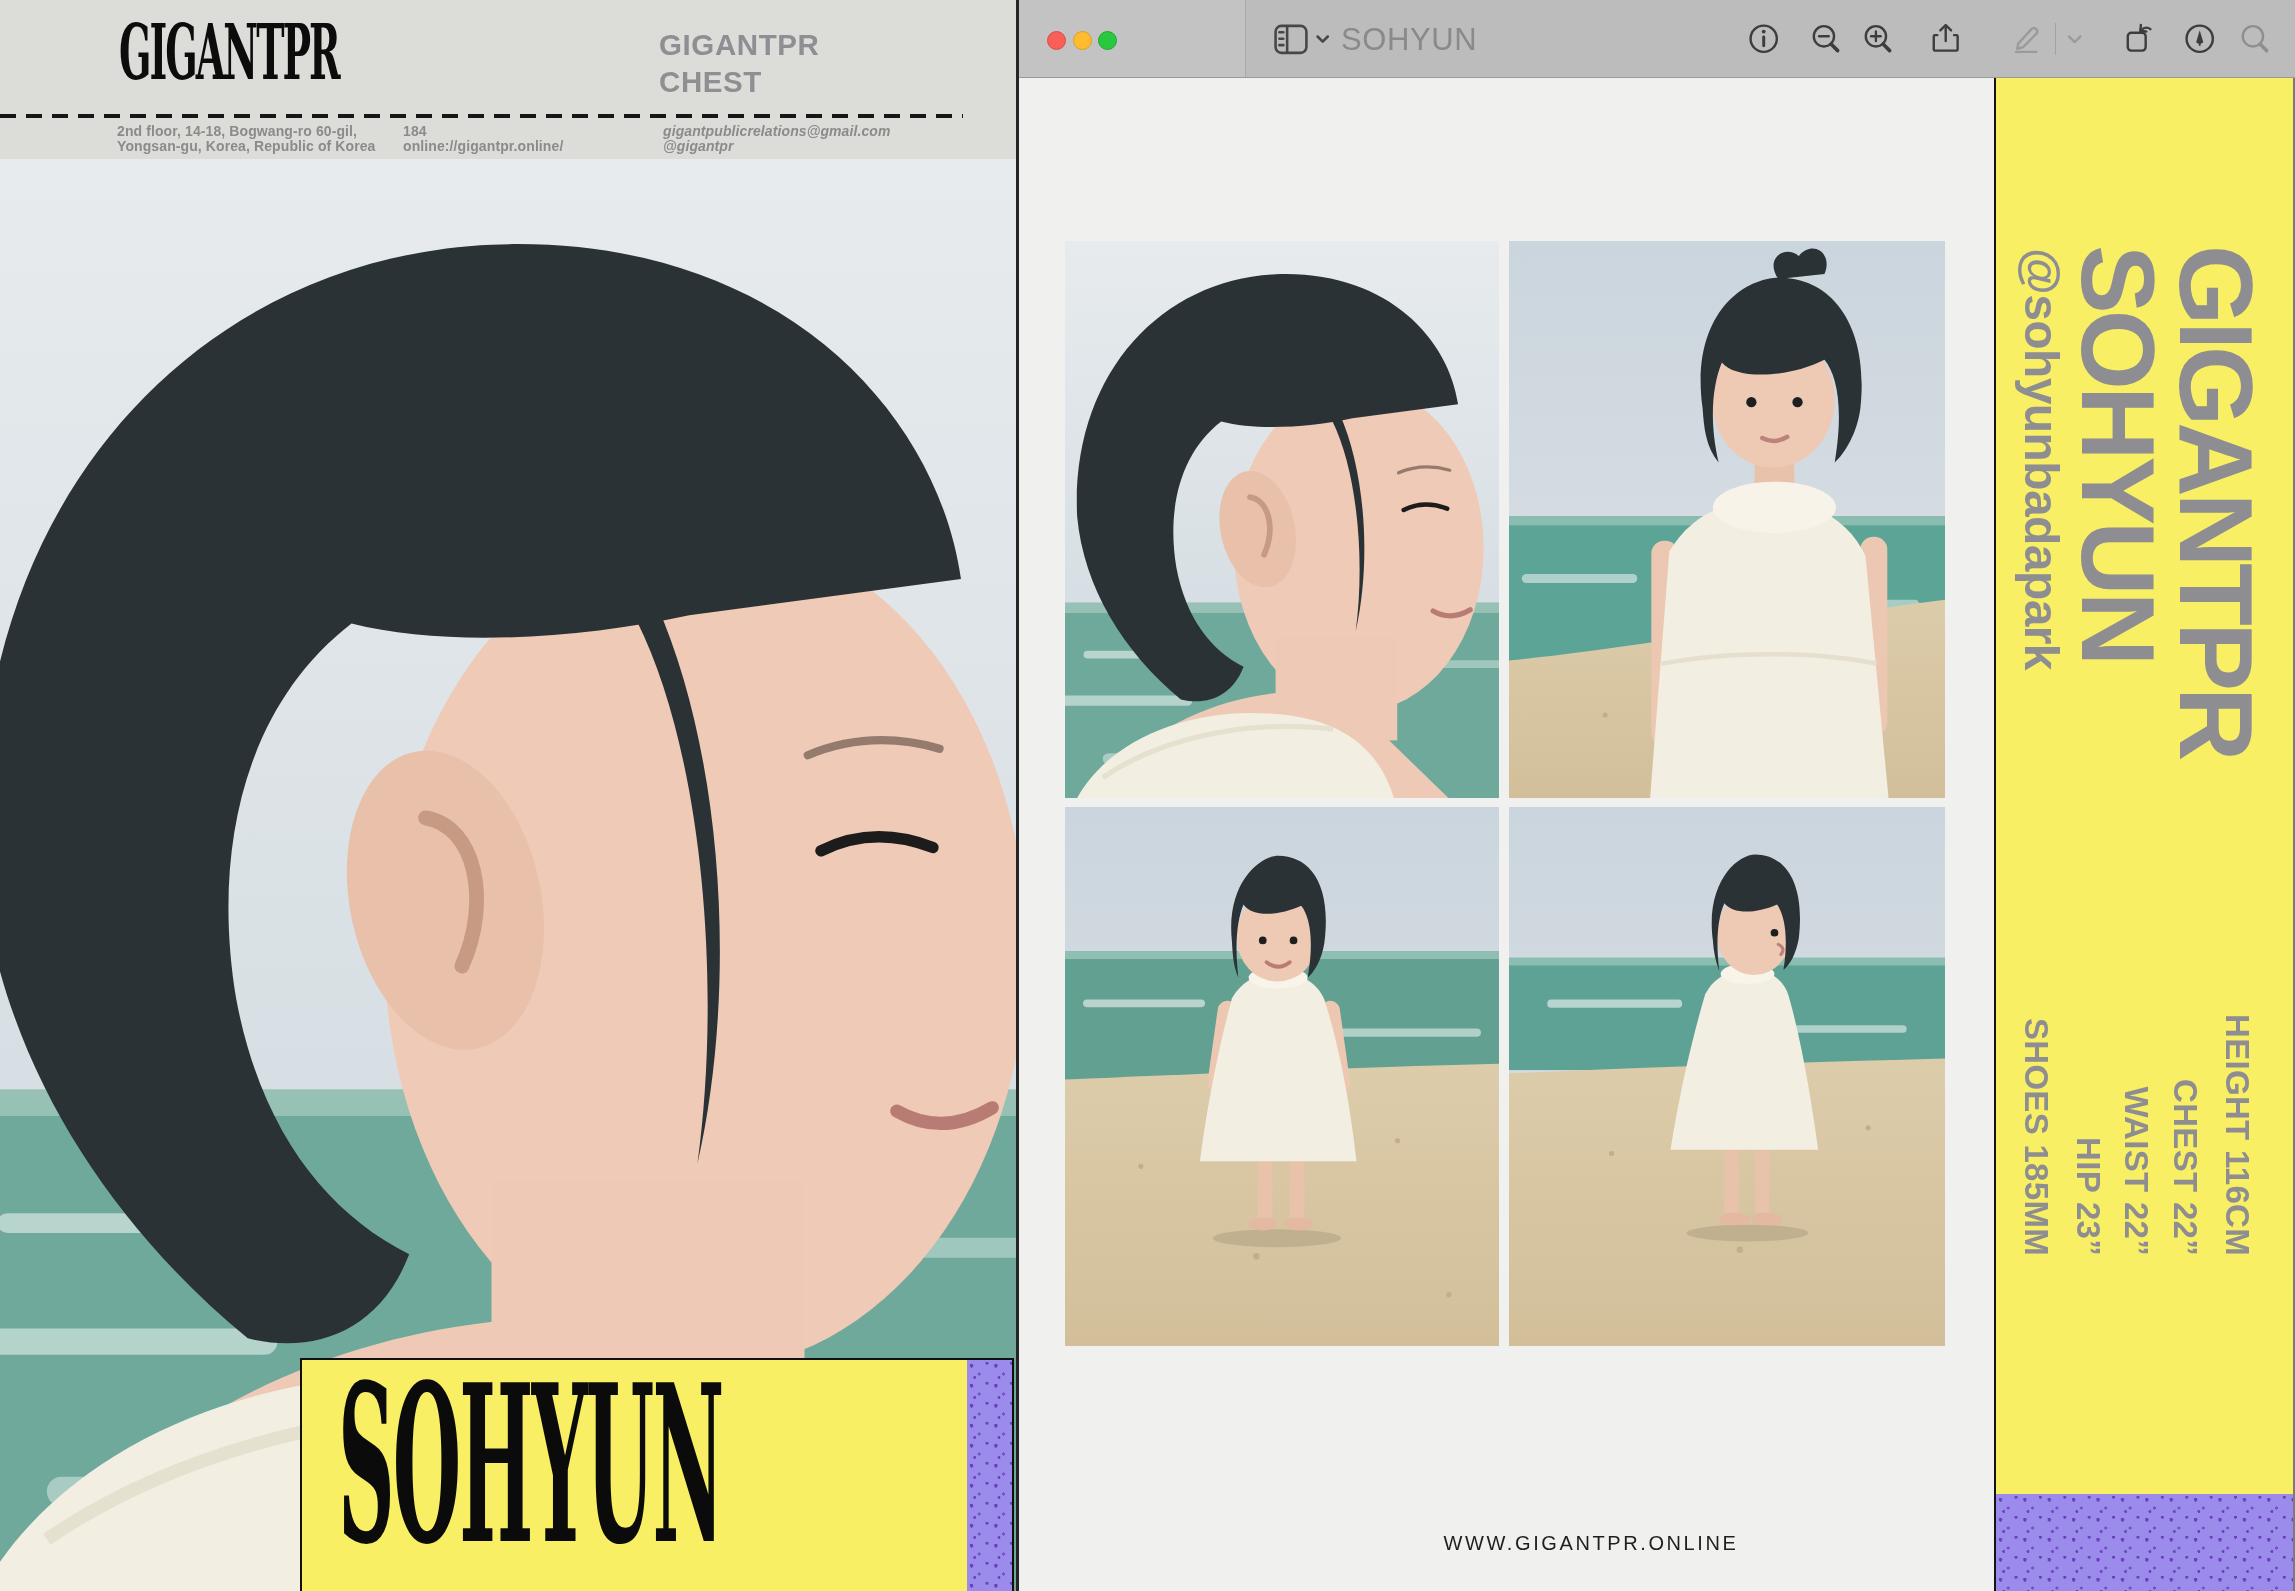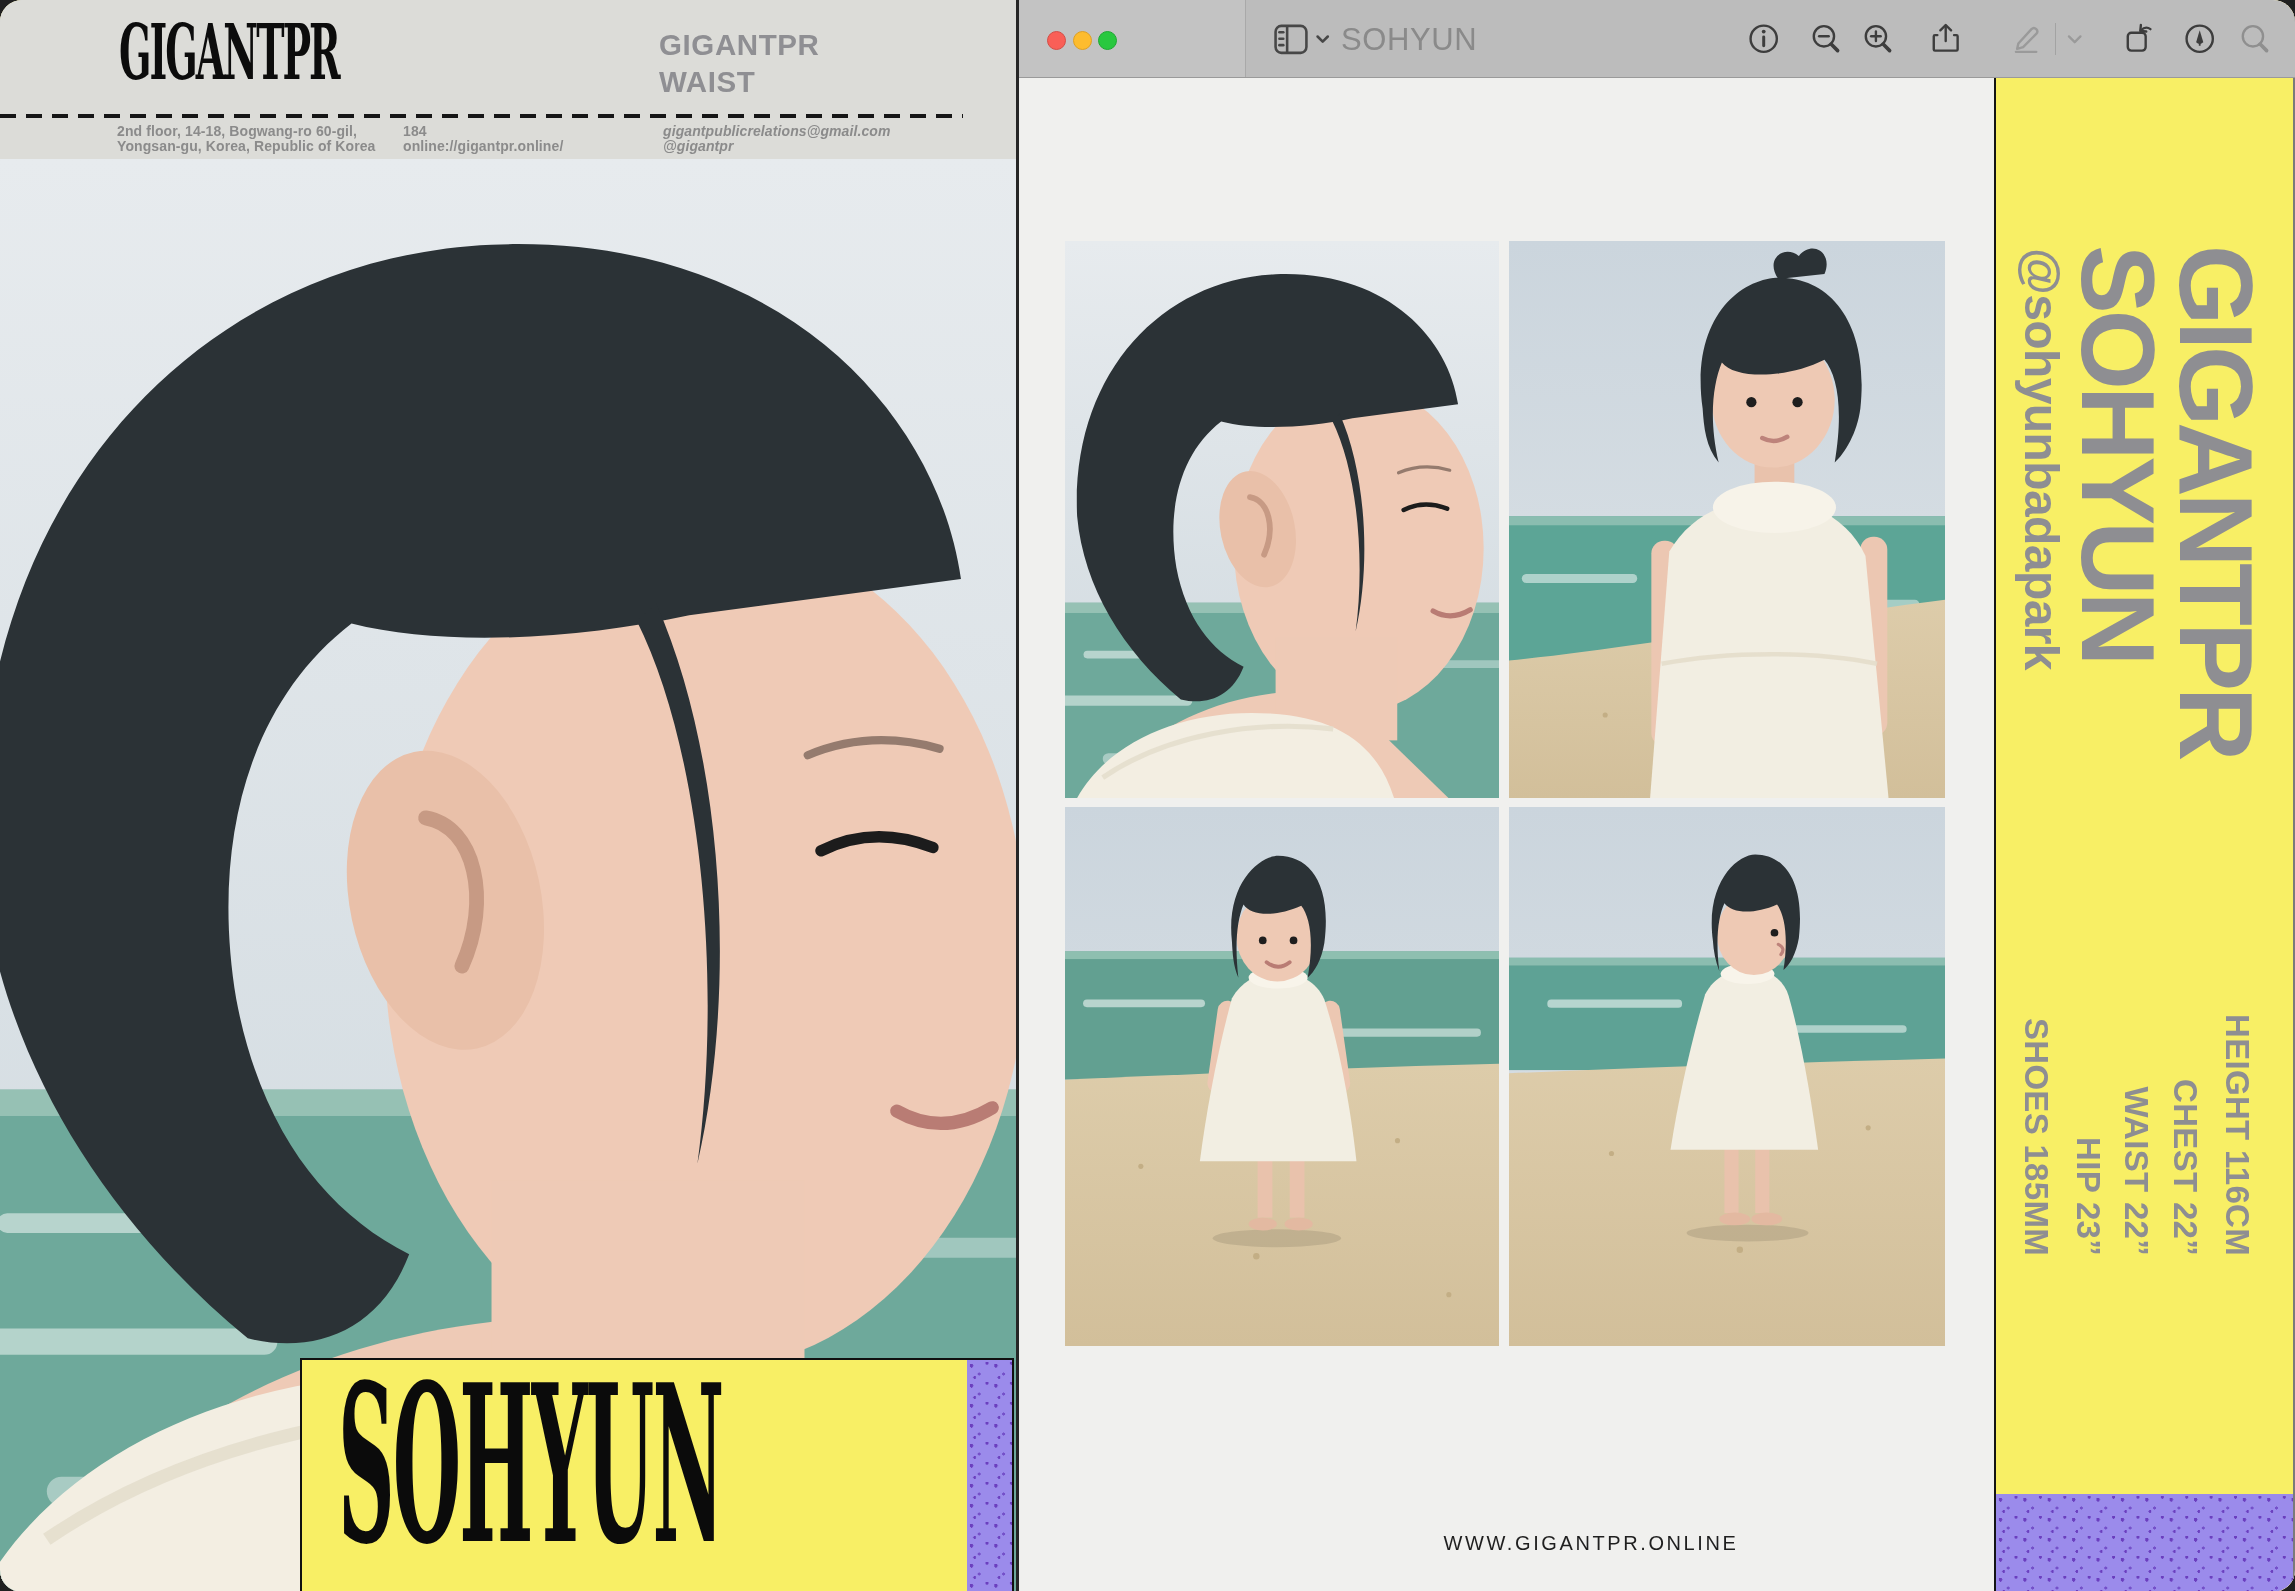--- a/index.html
+++ b/index.html
@@ -1,17 +1,17 @@
 <!DOCTYPE html>
 <html style="font-size:10.3px"><head>
 <meta charset="utf-8">
 <style>
   * { margin:0; padding:0; box-sizing:border-box; }
   body { font-family:"Liberation Sans", sans-serif; background:#202020; }
-  #root { position:relative; width:2295px; height:1592px; background:#fde047; overflow:hidden;border-radius:22px; }
+  #root { position:relative; width:2295px; height:1592px; background:#fde047; overflow:hidden; }
 
   
   #card-back { position:absolute; left:0; top:0; width:1016px; height:1592px; background:#cfd6da; }
   #back-header { position:absolute; left:0; top:0; width:1016px; height:159px; background:#dcdcd8; z-index:3; }
   #back-logo { position:absolute; left:119px; top:7.7px; font-family:"DejaVu Serif", serif; font-weight:bold;
                font-size:76px; letter-spacing:-3.9px; color:#0c0c0c; transform:scaleX(.5); transform-origin:left top; white-space:nowrap; }
   #agency-block { position:absolute; left:659px; top:26px; font-size:29.5px; line-height:37px; font-weight:bold;
                   color:#8f8f93; letter-spacing:0.6px; }
   #dashed-rule { position:absolute; left:0; top:114px; width:963px; height:3.9px;
                  background:repeating-linear-gradient(90deg,#161616 0 16px,transparent 16px 26px); }
@@ -200,21 +200,21 @@
   <section id="card-back">
     <div id="back-photo" class="photo">
       <svg viewBox="0 0 680 870" preserveAspectRatio="xMidYMid slice">
           <use href="#scene-profile"></use>
         </svg>
     </div>
     <header id="back-header">
       <div id="back-logo">GIGANTPR</div>
       <div id="agency-block">
         <div>GIGANTPR</div>
-        <div>WAIST</div>
+        <div>CHEST</div>
       </div>
       <div id="dashed-rule"></div>
       <div class="addr-col" id="addr-1">
         <div>2nd floor, 14-18, Bogwang-ro 60-gil,</div>
         <div>Yongsan-gu, Korea, Republic of Korea</div>
       </div>
       <div class="addr-col" id="addr-2">
         <div>184</div>
         <div>online://gigantpr.online/</div>
       </div>

